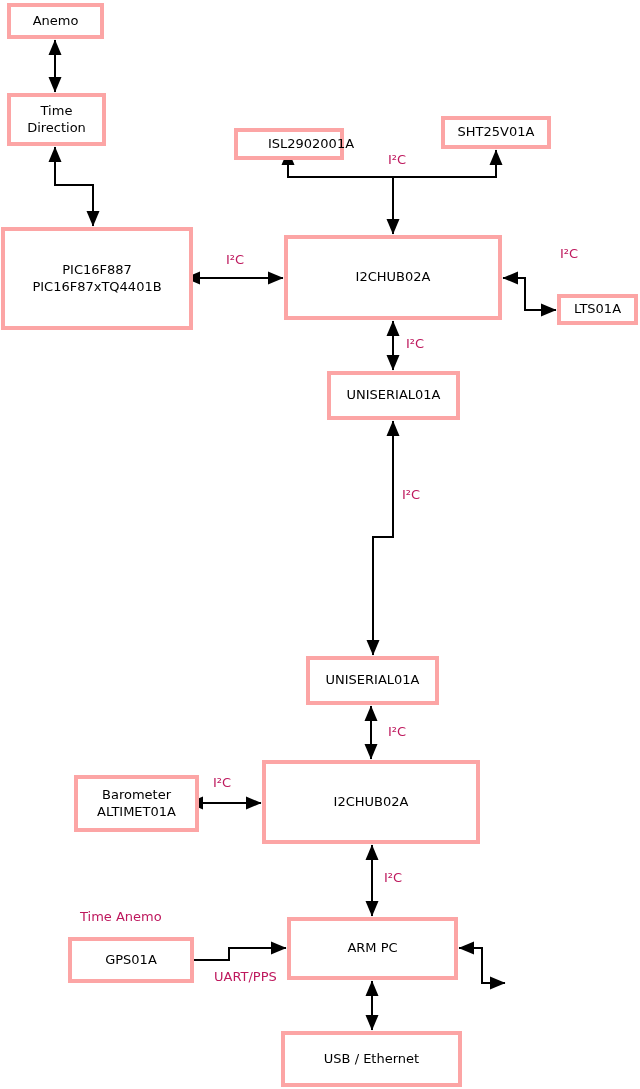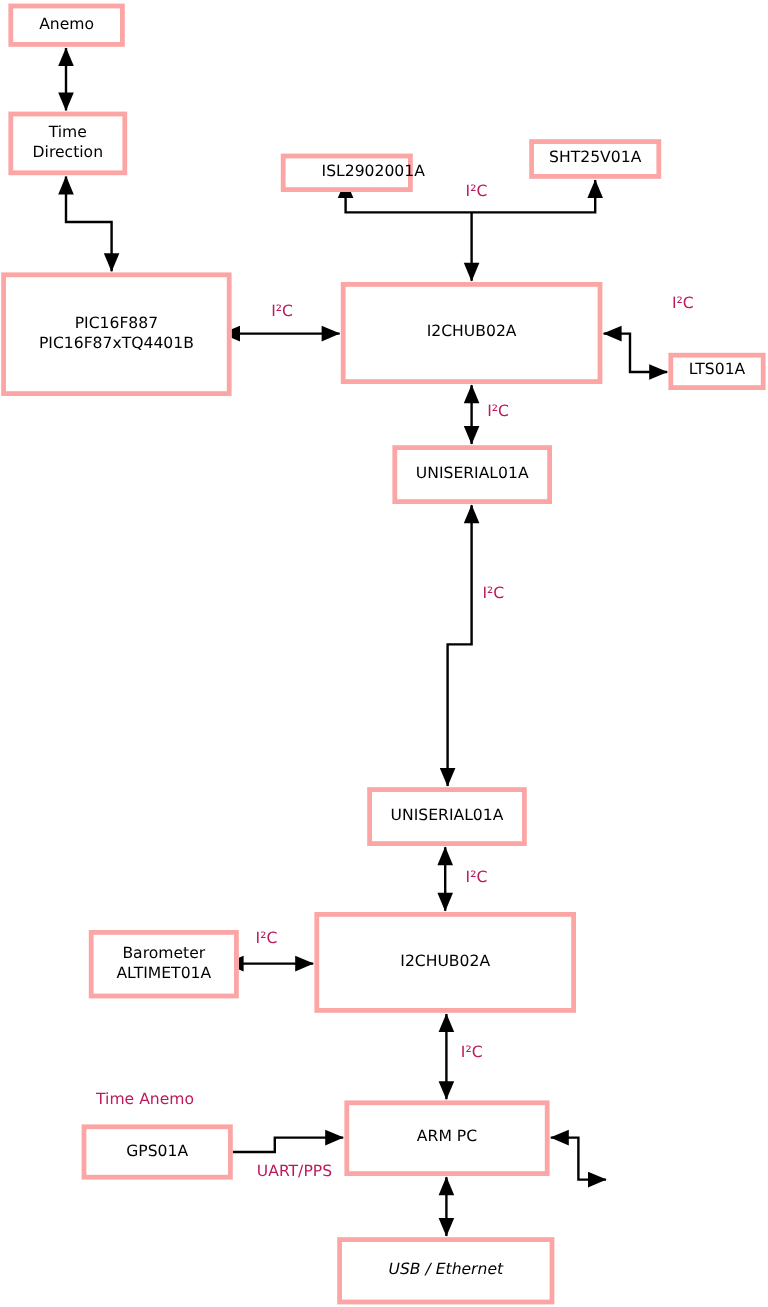--- a/index.html
+++ b/index.html
@@ -106,21 +106,21 @@
   <div class="node" style="left:262px; top:760px; width:218px; height:84px;">I2CHUB02A</div>
 
   <div class="node" style="left:74px; top:775px; width:125px; height:57px;">Barometer
 ALTIMET01A</div>
 
   <div class="node" style="left:287px; top:917px; width:171px; height:63px;">ARM PC</div>
 
   <div class="node" style="left:68px; top:937px; width:126px; height:46px;">GPS01A</div>
 
 
-  <div class="node" style="left:281px; top:1031px; width:181px; height:56px;font-style:italic;">USB / Ethernet</div>
+  <div class="node" style="left:281px; top:1031px; width:181px; height:56px;">USB / Ethernet</div>
 
   <div class="edge-label" style="left:226px; top:252px;">I²C</div>
 
   <div class="edge-label" style="left:388px; top:152px;">I²C</div>
 
   <div class="edge-label" style="left:560px; top:246px;">I²C</div>
 
   <div class="edge-label" style="left:406px; top:336px;">I²C</div>
 
   <div class="edge-label" style="left:402px; top:487px;">I²C</div>

